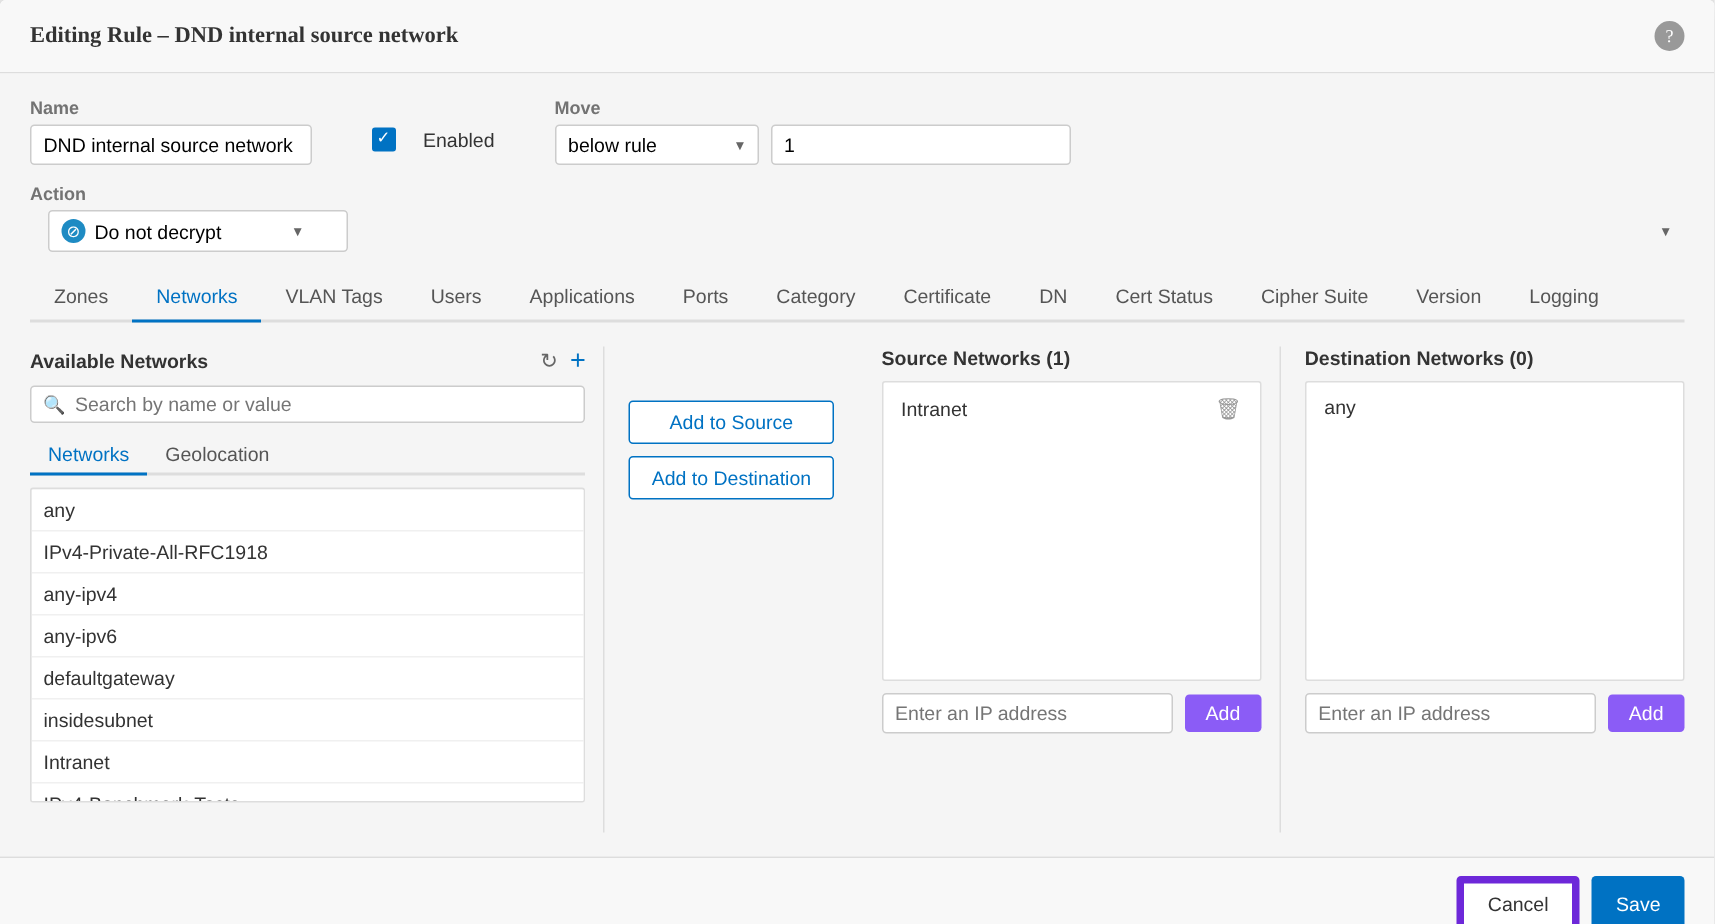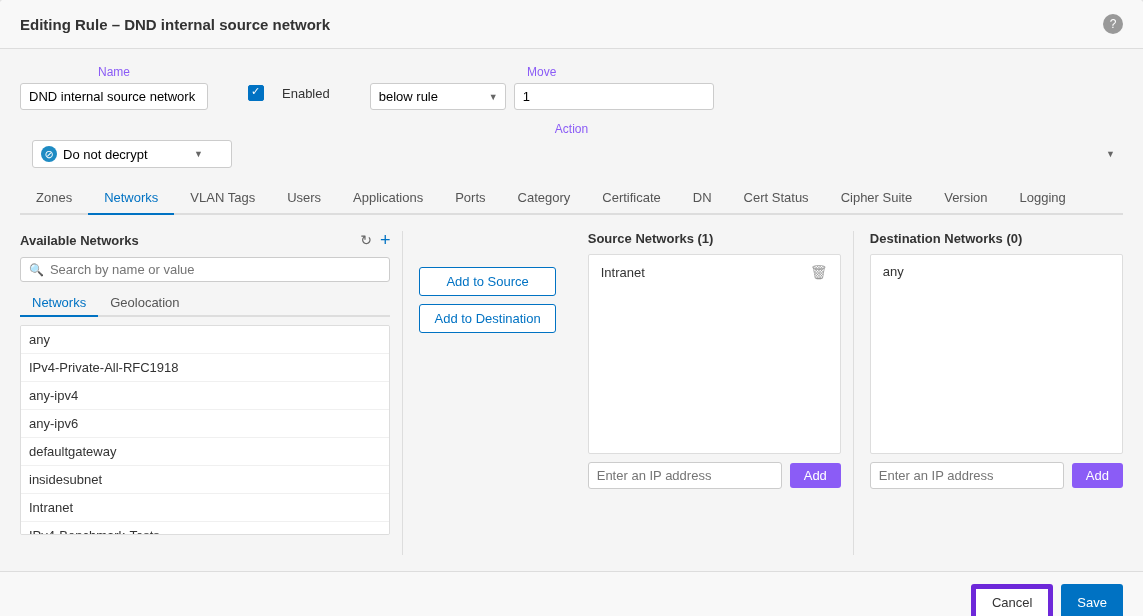--- a/index.html
+++ b/index.html
@@ -1,24 +1,24 @@
 <!DOCTYPE html>
 <html><head>
   <meta charset="utf-8">
   <style>
     * { box-sizing: border-box; margin: 0; padding: 0; }
     body { font-family: -apple-system, BlinkMacSystemFont, 'Segoe UI', Arial, sans-serif; font-size: 13px; background: #f0f0f0; display: flex; justify-content: center; align-items: center; min-height: 100vh; }
     .modal { width: 1143px; background: #fff; border-radius: 4px; box-shadow: 0 4px 20px rgba(0,0,0,0.3); overflow: hidden; }
-    .modal-header { background: #f8f8f8; border-bottom: 1px solid #ddd; padding: 14px 20px; display: flex; align-items: center; justify-content: space-between; }
+    .modal-header { background: #f8f8f8; border-bottom: 1px solid #ddd; padding: 14px 20px; display: flex; align-items: center; justify-content: space-between; font-family: Liberation Serif, serif; }
     .modal-title { font-size: 15px; font-weight: 600; color: #333; }
     .help-icon { width: 20px; height: 20px; border-radius: 50%; background: #999; color: #fff; display: flex; align-items: center; justify-content: center; font-size: 12px; cursor: pointer; }
     .modal-body { padding: 16px 20px; background: #f5f5f5; }
     .top-fields { display: flex; align-items: flex-start; gap: 40px; margin-bottom: 12px; }
     .field-group { display: flex; flex-direction: column; gap: 4px; }
-    .field-label { font-size: 12px; color: #8b5cf6; font-weight: 400; text-align: center; }
+    .field-label { font-size: 12px; color: #737373; font-weight: 700; }
     .name-input { width: 188px; padding: 5px 8px; border: 1px solid #ccc; border-radius: 3px; font-size: 13px; background: #fff; }
     .enabled-group { display: flex; align-items: center; gap: 18px; margin-top: 20px; }
     .checkbox-blue { width: 16px; height: 16px; appearance: none; border: 1px solid #0072c3; border-radius: 2px; background: #0072c3; position: relative; cursor: pointer; }
     .checkbox-blue::after { content: '✓'; color: #fff; font-size: 11px; position: absolute; top: -1px; left: 2px; }
     .enabled-label { font-size: 13px; color: #333; }
     .move-group { display: flex; flex-direction: column; gap: 4px; }
     .move-row { display: flex; align-items: center; gap: 8px; }
     .move-select { padding: 5px 24px 5px 8px; border: 1px solid #ccc; border-radius: 3px; font-size: 13px; background: #fff; appearance: none; position: relative; width: 136px; }
     .select-wrapper { position: relative; display: inline-block; }
     .select-wrapper::after { content: '▼'; font-size: 9px; position: absolute; right: 8px; top: 50%; transform: translateY(-50%); color: #666; pointer-events: none; }

